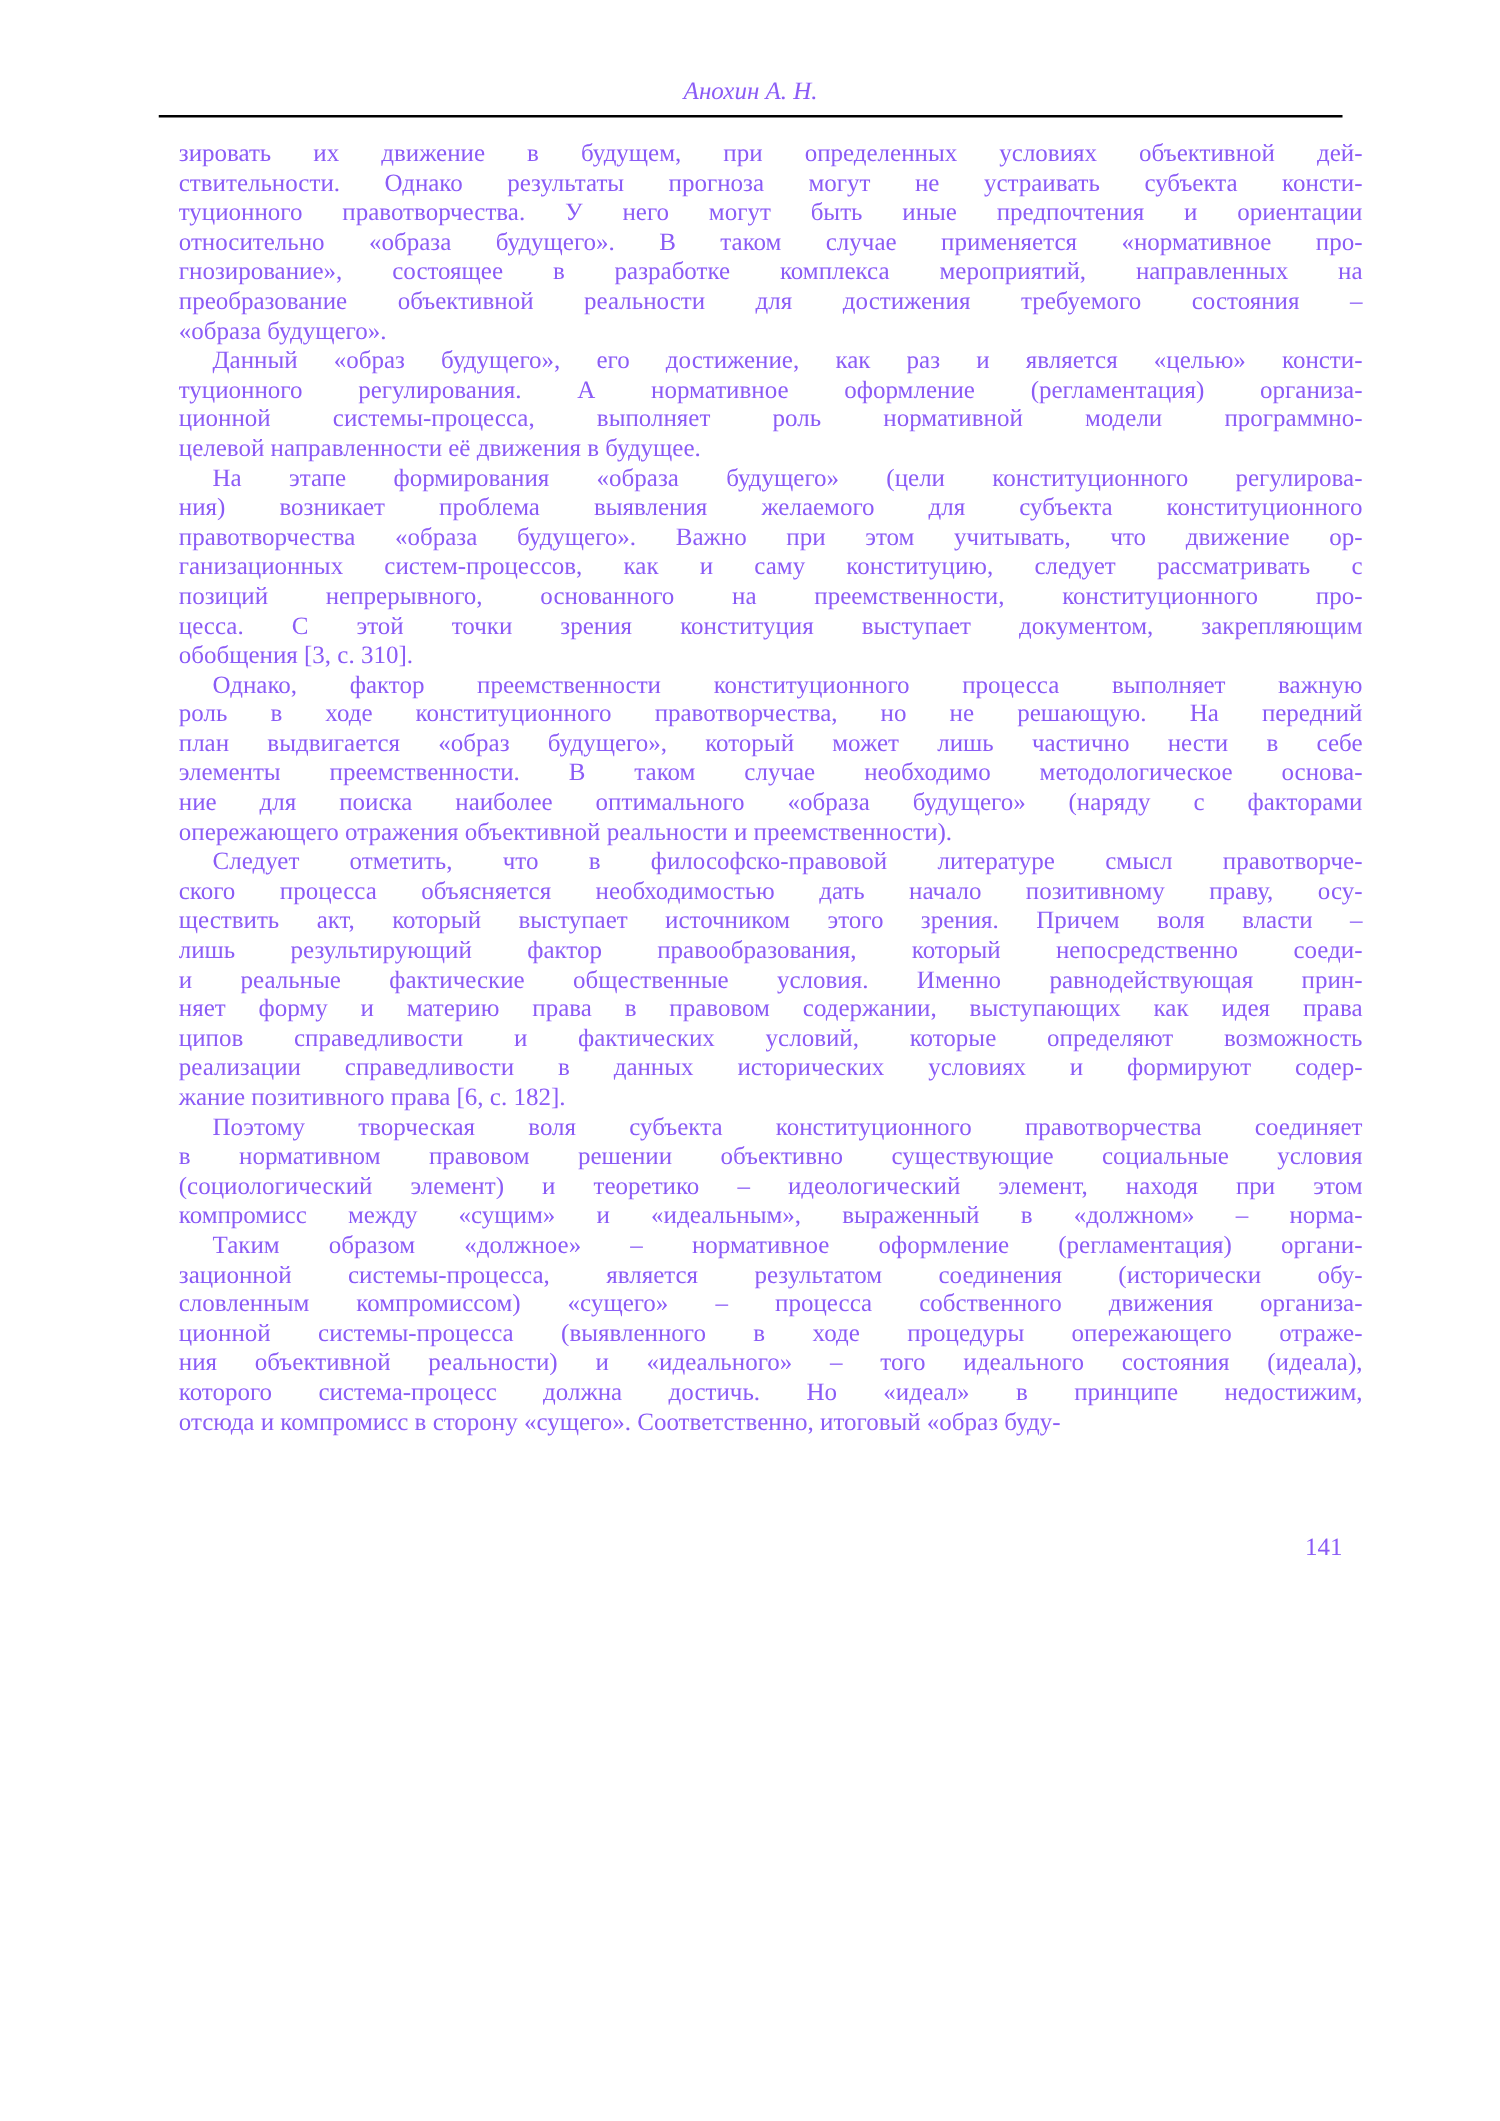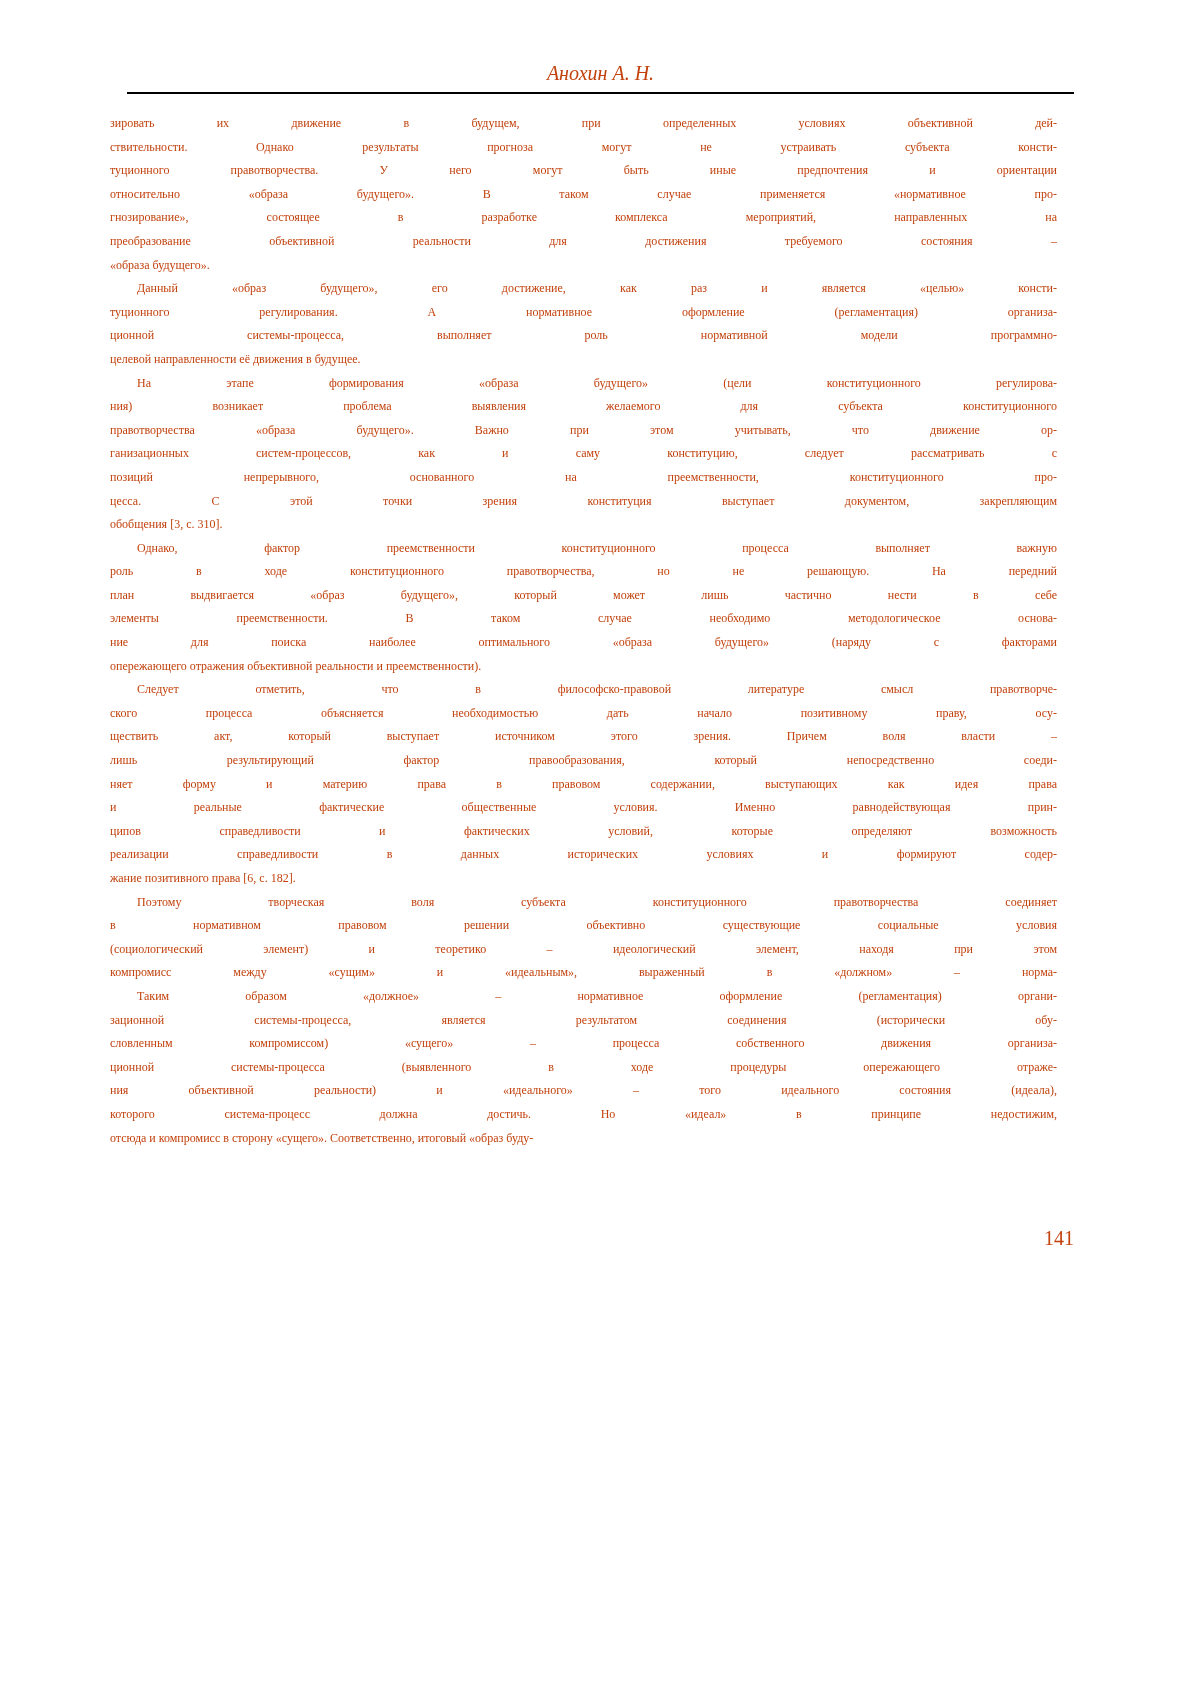--- a/index.html
+++ b/index.html
@@ -8,21 +8,21 @@
     width: 1200px;
     height: 1697px;
     background: #ffffff;
   }
   .page {
     position: relative;
     width: 1200px;
     height: 1697px;
     background: #ffffff;
     font-family: "Liberation Serif", "DejaVu Serif", serif;
-    color: #c2410c;
+    color: #8b5cf6;
     overflow: hidden;
   }
   .running-header {
     position: absolute;
     left: 127px;
     top: 60px;
     width: 947px;
     text-align: center;
     font-style: italic;
     font-size: 20px;
@@ -31,24 +31,24 @@
   .header-rule {
     position: absolute;
     left: 127px;
     top: 92px;
     width: 947px;
     height: 2px;
     background: #000000;
   }
   .body-text {
     position: absolute;
-    left: 110px;
+    left: 143px;
     top: 112px;
     width: 947px;
-    font-size: 12px;
+    font-size: 20px;
     line-height: 23.6px;
   }
   .paragraph { margin: 0; padding: 0; }
   .line {
     text-align: justify;
     text-align-last: justify;
     white-space: normal;
   }
   .line.last { text-align-last: left; }
   .line.indent { text-indent: 27px; }
@@ -101,22 +101,22 @@
         <div class="line">план выдвигается «образ будущего», который может лишь частично нести в себе</div>
         <div class="line">элементы преемственности. В таком случае необходимо методологическое основа-</div>
         <div class="line">ние для поиска наиболее оптимального «образа будущего» (наряду с факторами</div>
         <div class="line last">опережающего отражения объективной реальности и преемственности).</div>
       </div>
       <div class="paragraph">
         <div class="line indent">Следует отметить, что в философско-правовой литературе смысл правотворче-</div>
         <div class="line">ского процесса объясняется необходимостью дать начало позитивному праву, осу-</div>
         <div class="line">ществить акт, который выступает источником этого зрения. Причем воля власти –</div>
         <div class="line">лишь результирующий фактор правообразования, который непосредственно соеди-</div>
+        <div class="line">и реальные фактические общественные условия. Именно равнодействующая прин-</div>
         <div class="line">няет форму и материю права в правовом содержании, выступающих как идея права</div>
-        <div class="line">и реальные фактические общественные условия. Именно равнодействующая прин-</div>
         <div class="line">ципов справедливости и фактических условий, которые определяют возможность</div>
         <div class="line">реализации справедливости в данных исторических условиях и формируют содер-</div>
         <div class="line last">жание позитивного права [6, с. 182].</div>
       </div>
       <div class="paragraph">
         <div class="line indent">Поэтому творческая воля субъекта конституционного правотворчества соединяет</div>
         <div class="line">в нормативном правовом решении объективно существующие социальные условия</div>
         <div class="line">(социологический элемент) и теоретико – идеологический элемент, находя при этом</div>
         <div class="line">компромисс между «сущим» и «идеальным», выраженный в «должном» – норма-</div>
       </div>

